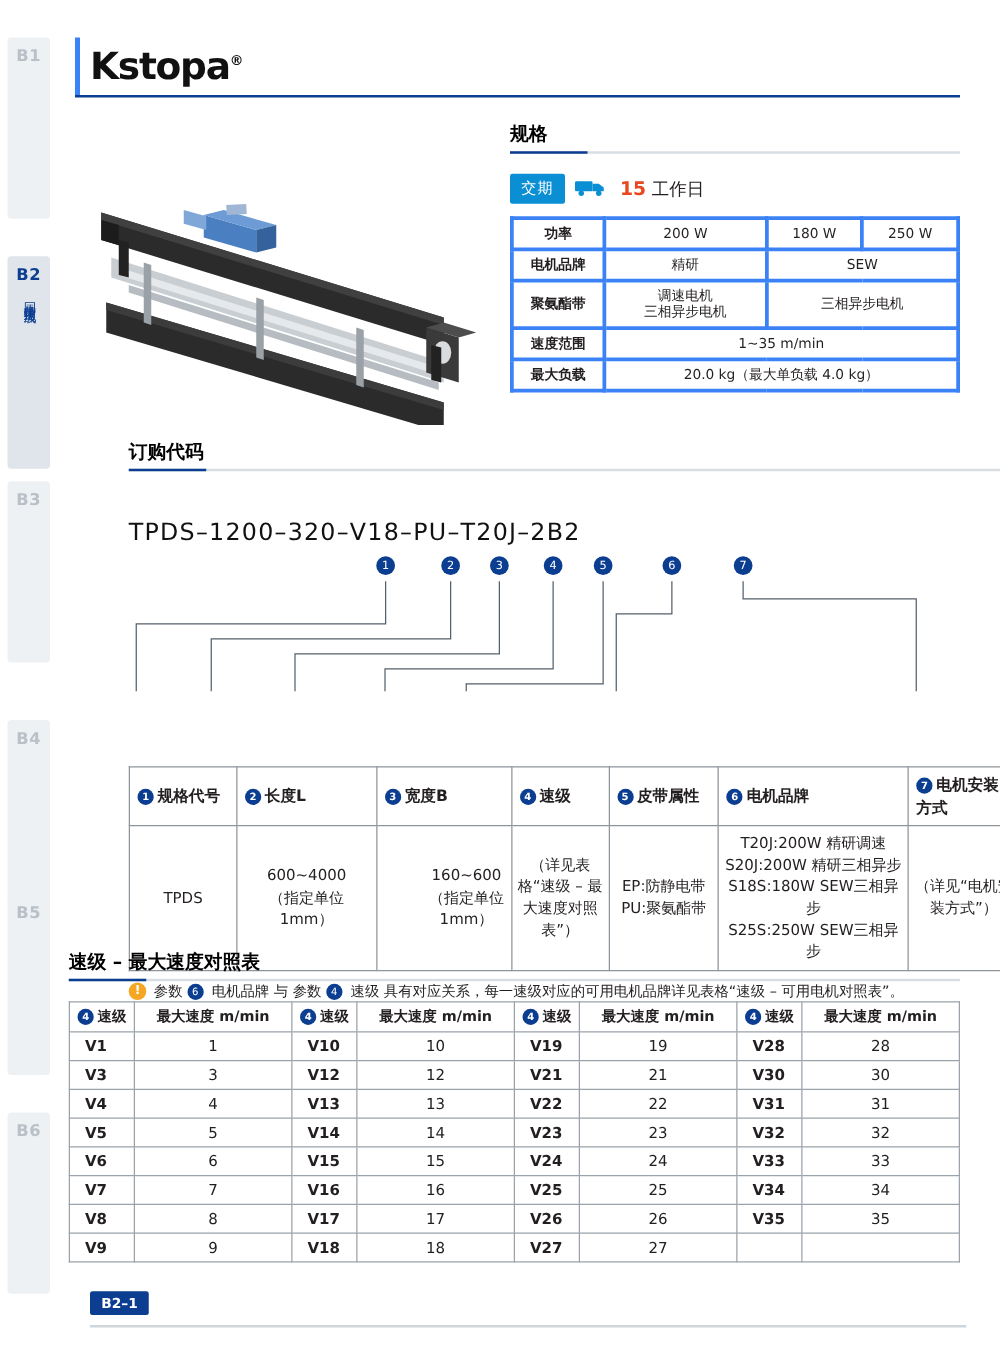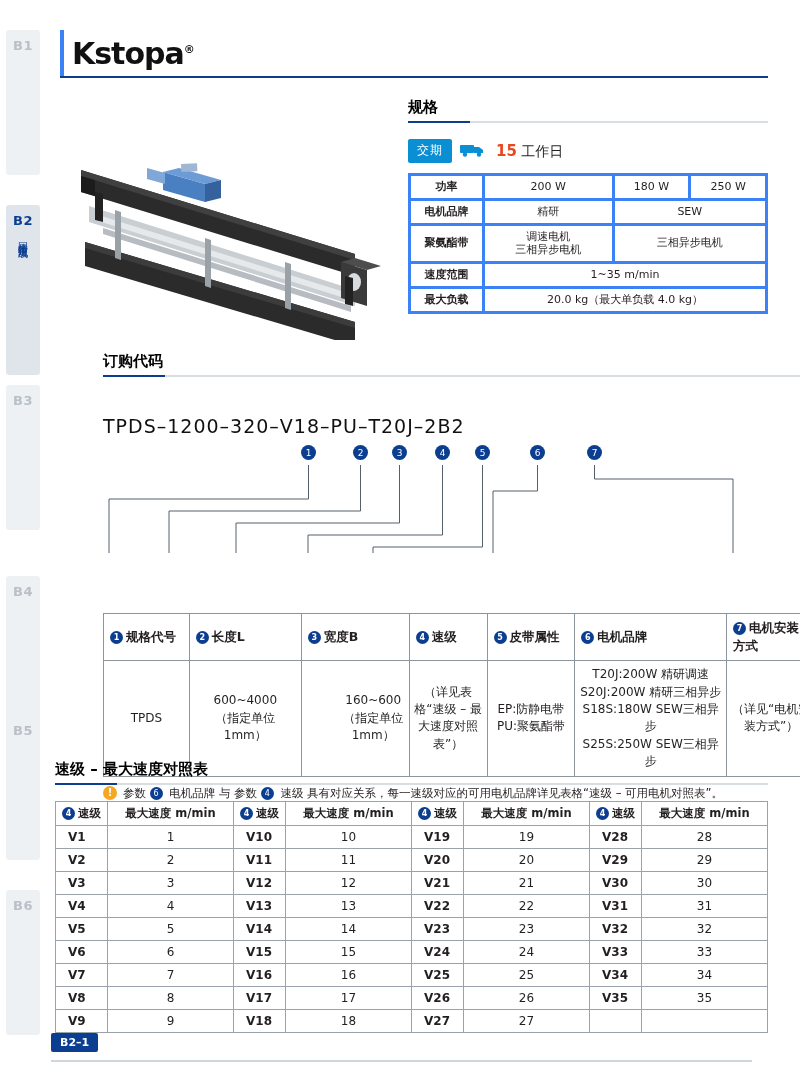--- a/index.html
+++ b/index.html
@@ -131,21 +131,21 @@
   table.spd { border-collapse:collapse; width:100%; margin-top:16px; }
   table.spd td {
     border:1px solid #9aa3ab; font-size:12px; padding:4px 2px; text-align:center;
   }
   table.spd td.hd { font-weight:bold; font-size:11.5px; }
   table.spd td.vcell { font-weight:bold; text-align:left; padding-left:12px; }
   table.spd col.c1 { width:52px; }
   table.spd col.c2 { width:126px; }
 
   
-  .footer { position:absolute; left:39px; bottom:24px; width:713px;padding-left:12px; }
+  .footer { position:absolute; left:60px; bottom:24px; width:713px;padding-left:12px; }
   .footer-line { height:2px; background:#cfd6dc; margin-top:8px; }
   .footer-line::before { content:""; display:block; width:0; }
   .pg {
     display:inline-block; background:#0b3d91; color:#fff;
     font-size:11px; font-weight:bold; padding:3px 9px; border-radius:2px;
   }
 </style>
 </head>
 <body>
 
@@ -354,30 +354,20 @@
           <td class="vcell">V1</td>
           <td>1</td>
           <td class="vcell">V10</td>
           <td>10</td>
           <td class="vcell">V19</td>
           <td>19</td>
           <td class="vcell">V28</td>
           <td>28</td>
         </tr>
         <tr>
-          <td class="vcell">V2</td>
-          <td>2</td>
-          <td class="vcell">V11</td>
-          <td>11</td>
-          <td class="vcell">V20</td>
-          <td>20</td>
-          <td class="vcell">V29</td>
-          <td>29</td>
-        </tr>
-        <tr>
           <td class="vcell">V3</td>
           <td>3</td>
           <td class="vcell">V12</td>
           <td>12</td>
           <td class="vcell">V21</td>
           <td>21</td>
           <td class="vcell">V30</td>
           <td>30</td>
         </tr>
         <tr>

